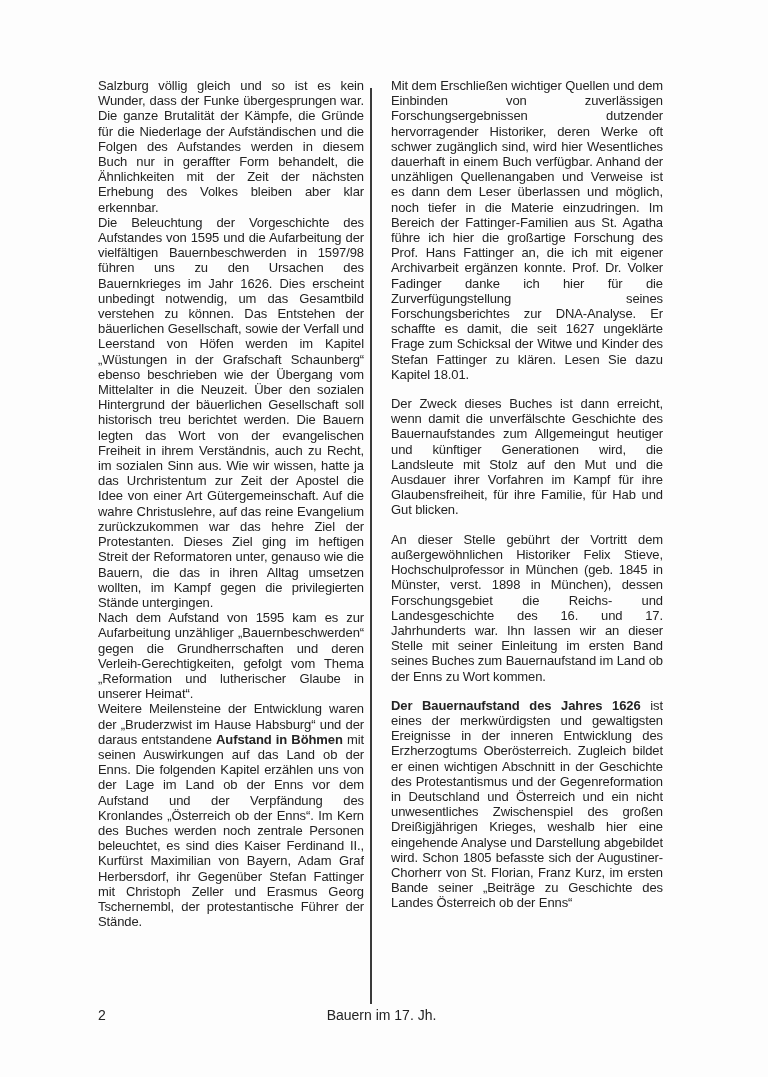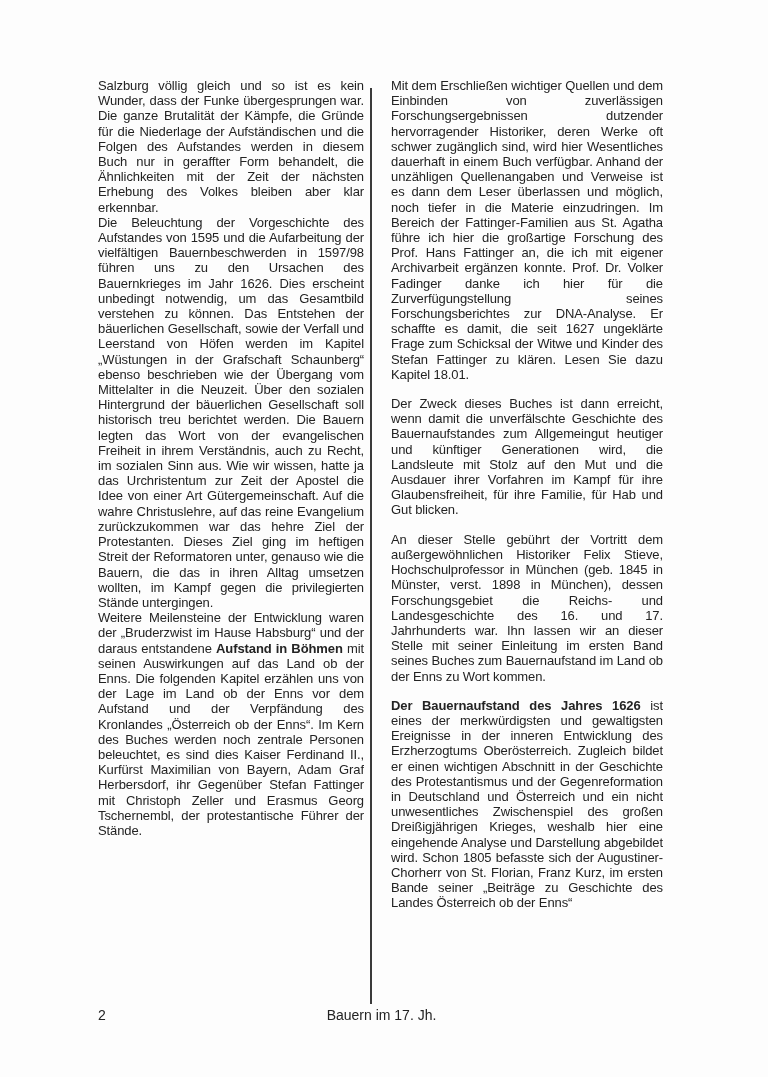--- a/index.html
+++ b/index.html
@@ -73,20 +73,21 @@
   .page-num{position:absolute;left:0;top:0;}
   .running-title{display:block;text-align:center;}
 </style>
 </head>
 <body>
 
 <div class="page">
   <div class="column col-left">
       <p class="block p"><span class="seg">Salzburg völlig gleich und so ist es kein Wunder, dass der Funke übergesprungen war. Die ganze Brutalität der Kämpfe, die Gründe für die Niederlage der Aufständischen und die Folgen des Aufstandes werden in diesem Buch nur in geraffter Form behandelt, die Ähnlichkeiten mit der Zeit der nächsten Erhebung des Volkes bleiben aber klar erkennbar.</span></p>
       <p class="block p"><span class="seg">Die Beleuchtung der Vorgeschichte des Aufstandes von 1595 und die Aufarbeitung der vielfältigen Bauernbeschwerden in 1597/98 führen uns zu den Ursachen des Bauernkrieges im Jahr 1626. Dies erscheint unbedingt notwendig, um das Gesamtbild verstehen zu können. Das Entstehen der bäuerlichen Gesellschaft, sowie der Verfall und Leerstand von Höfen werden im Kapitel „Wüstungen in der Grafschaft Schaunberg“ ebenso beschrieben wie der Übergang vom Mittelalter in die Neuzeit. Über den sozialen Hintergrund der bäuerlichen Gesellschaft soll historisch treu berichtet werden. Die Bauern legten das Wort von der evangelischen Freiheit in ihrem Verständnis, auch zu Recht, im sozialen Sinn aus. Wie wir wissen, hatte ja das Urchristentum zur Zeit der Apostel die Idee von einer Art Gütergemeinschaft. Auf die wahre Christuslehre, auf das reine Evangelium zurückzukommen war das hehre Ziel der Protestanten. Dieses Ziel ging im heftigen Streit der Reformatoren unter, genauso wie die Bauern, die das in ihren Alltag umsetzen wollten, im Kampf gegen die privilegierten Stände untergingen.</span></p>
+      <p class="block p"><span class="seg">Nach dem Aufstand von 1595 kam es zur Aufarbeitung unzähliger „Bauernbeschwerden“ gegen die Grundherrschaften und deren Verleih-Gerechtigkeiten, gefolgt vom Thema „Reformation und lutherischer Glaube in unserer Heimat“.</span></p>
       <p class="block p"><span class="seg">Weitere Meilensteine der Entwicklung waren der </span><span class="seg seg-i">„Bruderzwist im Hause Habsburg“</span><span class="seg"> und der daraus entstandene </span><span class="seg seg-b">Aufstand in Böhmen</span><span class="seg"> mit seinen Auswirkungen auf das Land ob der Enns. Die folgenden Kapitel erzählen uns von der Lage im Land ob der Enns vor dem Aufstand und der Verpfändung des Kronlandes „Österreich ob der Enns“. Im Kern des Buches werden noch zentrale Personen beleuchtet, es sind dies Kaiser Ferdinand II., Kurfürst Maximilian von Bayern, Adam Graf Herbersdorf, ihr Gegenüber Stefan Fattinger mit Christoph Zeller und Erasmus Georg Tschernembl, der protestantische Führer der Stände.</span></p>
     </div>
   <div class="divider"></div>
   <div class="column col-right">
       <p class="block p"><span class="seg">Mit dem Erschließen wichtiger Quellen und dem Einbinden von zuverlässigen Forschungsergebnissen dutzender hervorragender Historiker, deren Werke oft schwer zugänglich sind, wird hier Wesentliches dauerhaft in einem Buch verfügbar. Anhand der unzähligen Quellenangaben und Verweise ist es dann dem Leser überlassen und möglich, noch tiefer in die Materie einzudringen. Im Bereich der Fattinger-Familien aus St. Agatha führe ich hier die großartige Forschung des Prof. Hans Fattinger an, die ich mit eigener Archivarbeit ergänzen konnte. Prof. Dr. Volker Fadinger danke ich hier für die Zurverfügungstellung seines Forschungsberichtes zur DNA-Analyse. Er schaffte es damit, die seit 1627 ungeklärte Frage zum Schicksal der Witwe und Kinder des Stefan Fattinger zu klären. Lesen Sie dazu Kapitel 18.01.</span></p>
       <p class="block p"><span class="seg">Der Zweck dieses Buches ist dann erreicht, wenn damit die unverfälschte Geschichte des Bauernaufstandes zum Allgemeingut heutiger und künftiger Generationen wird, die Landsleute mit Stolz auf den Mut und die Ausdauer ihrer Vorfahren im Kampf für ihre Glaubensfreiheit, für ihre Familie, für Hab und Gut blicken.</span></p>
       <p class="block p"><span class="seg">An dieser Stelle gebührt der Vortritt dem außergewöhnlichen Historiker Felix Stieve, Hochschulprofessor in München (geb. 1845 in Münster, verst. 1898 in München), dessen Forschungsgebiet die Reichs- und Landesgeschichte des 16. und 17. Jahrhunderts war. Ihn lassen wir an dieser Stelle mit seiner Einleitung im ersten Band seines Buches zum Bauernaufstand im Land ob der Enns zu Wort kommen.</span></p>
       <p class="block p"><span class="seg seg-b">Der Bauernaufstand des Jahres 1626</span><span class="seg"> ist eines der merkwürdigsten und gewaltigsten Ereignisse in der inneren Entwicklung des Erzherzogtums Oberösterreich. Zugleich bildet er einen wichtigen Abschnitt in der Geschichte des Protestantismus und der Gegenreformation in Deutschland und Österreich und ein nicht unwesentliches Zwischenspiel des großen Dreißigjährigen Krieges, weshalb hier eine eingehende Analyse und Darstellung abgebildet wird. Schon 1805 befasste sich der Augustiner-Chorherr von St. Florian, Franz Kurz, im ersten Bande seiner </span><span class="seg seg-i">„Beiträge zu Geschichte des Landes Österreich ob der Enns“</span></p>
     </div>
   <div class="footer">

